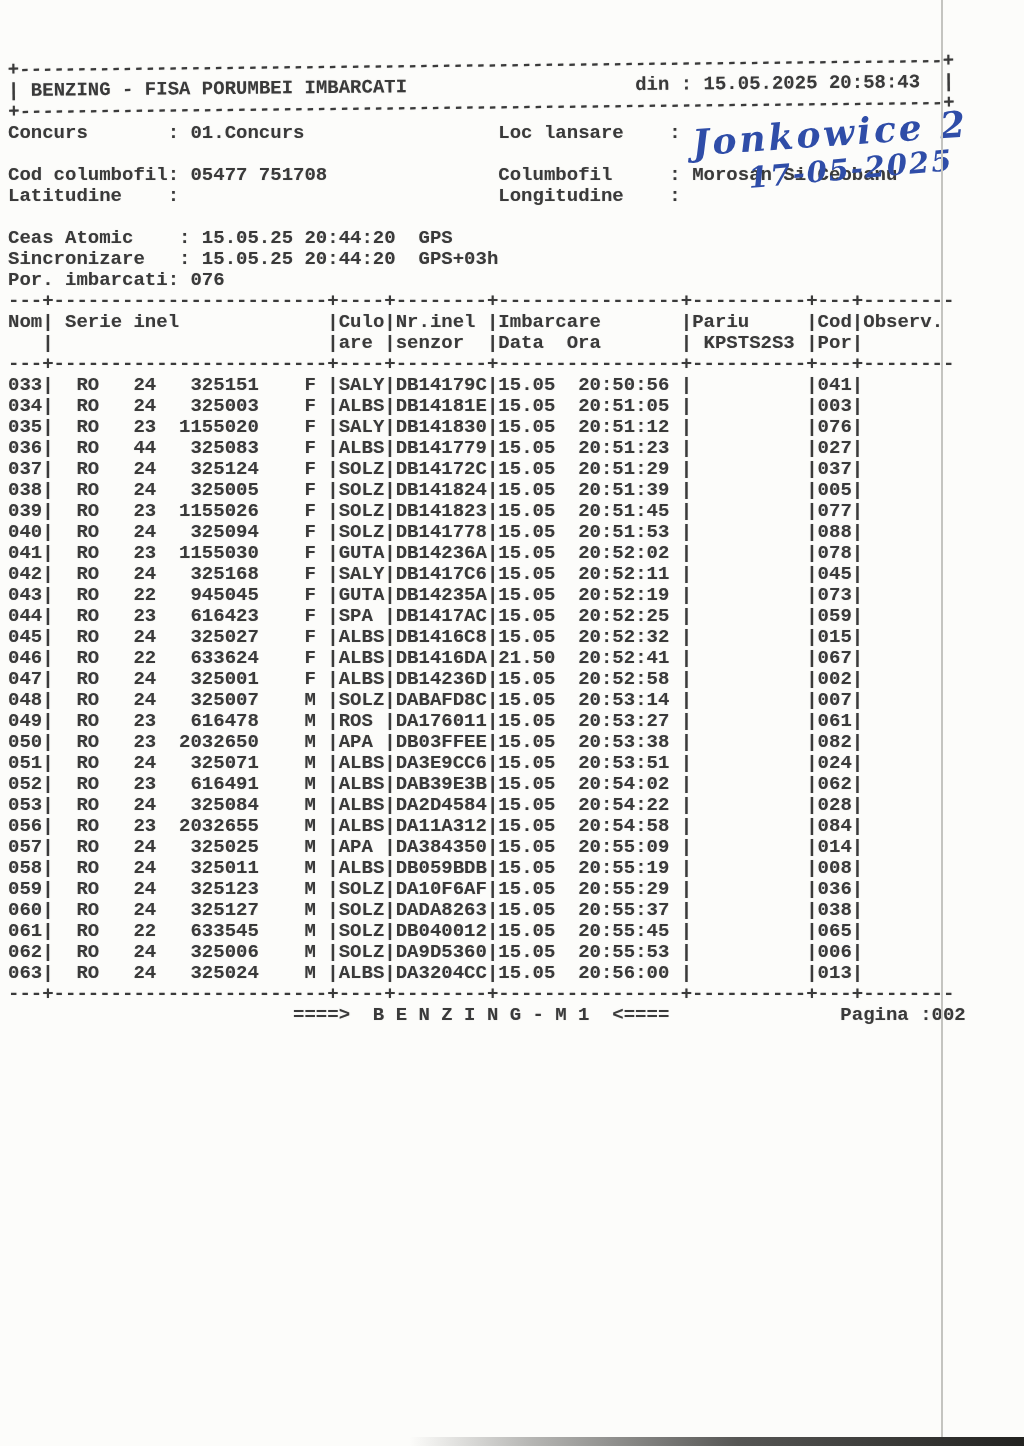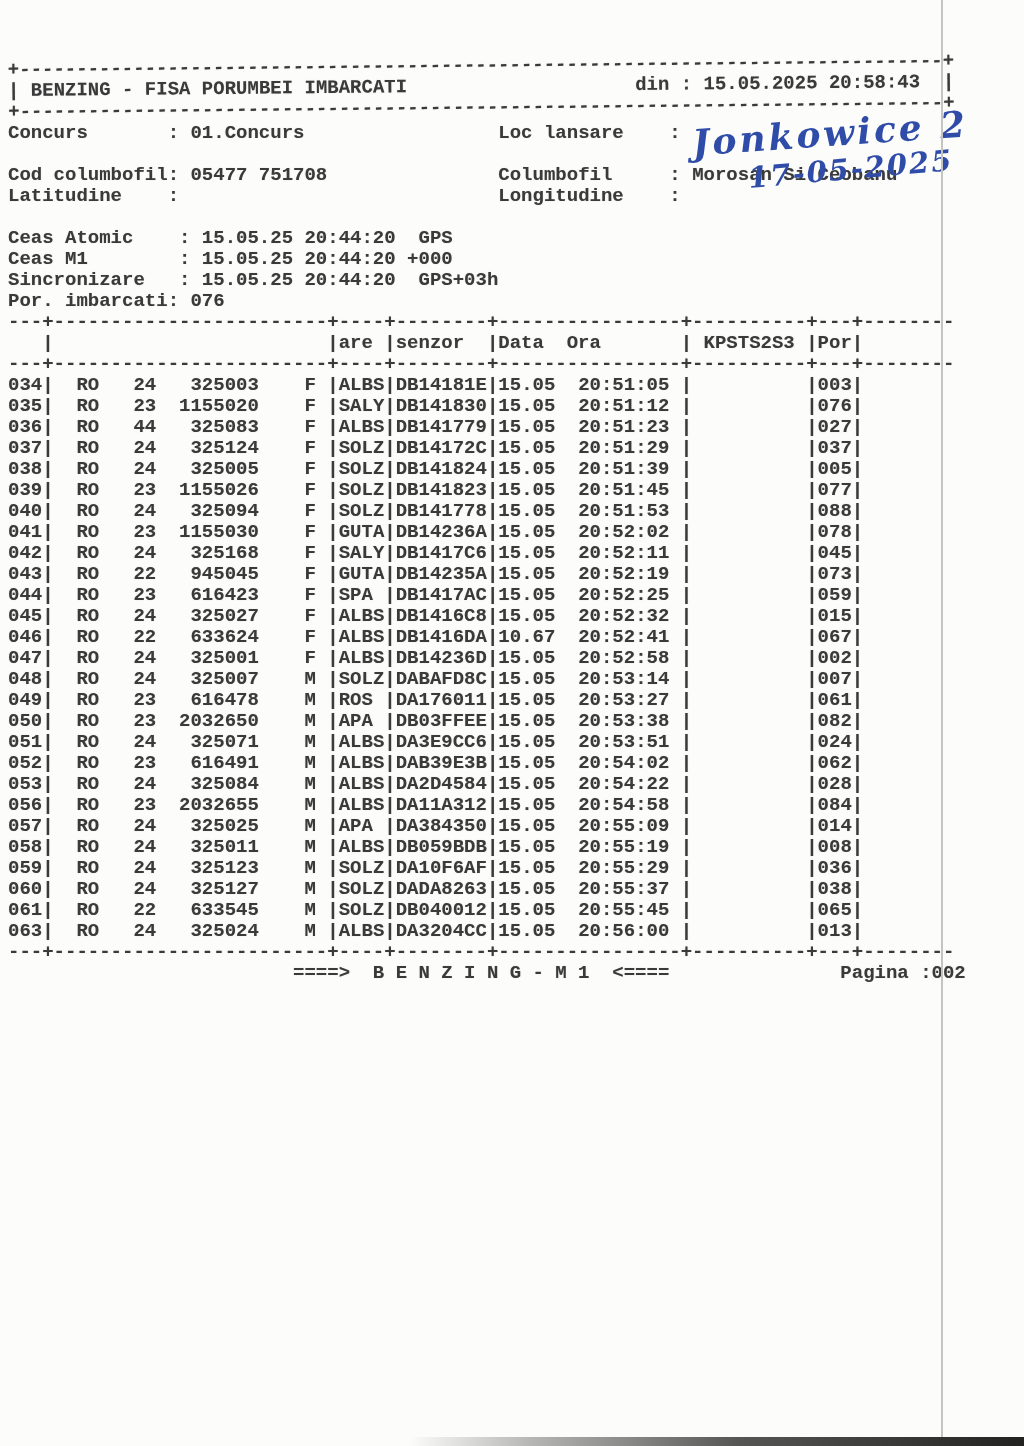--- a/index.html
+++ b/index.html
@@ -28,52 +28,54 @@
         <div class="line">+---------------------------------------------------------------------------------+</div>
         <div class="line">| <span>BENZING - FISA PORUMBEI IMBARCATI                    </span><span>din : 15.05.2025 20:58:43 </span> |</div>
         <div class="line">+---------------------------------------------------------------------------------+</div>
       </div>
       <div class="line"><span>Concurs       </span>: <span>01.Concurs                 </span><span>Loc lansare    </span>:</div>
       <div class="line"></div>
       <div class="line"><span>Cod columbofil</span>: <span>05477 751708               </span><span>Columbofil     </span>: <span>Morosan Si Ceobanu</span></div>
       <div class="line"><span>Latitudine    </span>: <span>                           </span><span>Longitudine    </span>:<span></span></div>
       <div class="line"></div>
       <div class="line"><span>Ceas Atomic    </span>: <span>15.05.25 20:44:20  GPS</span></div>
-      <div class="line"><span>Ceas M1        </span>: <span>15.05.25 20:44:20 +000</span></div>
       <div class="line"><span>Sincronizare   </span>: <span>15.05.25 20:44:20  GPS+03h</span></div>
       <div class="line"><span>Por. imbarcati</span>: <span>076</span></div>
       <div class="line">---+------------------------+----+--------+----------------+----------+---+--------</div>
+      <div class="line"><span>Nom</span>|<span> Serie inel             </span>|<span>Culo</span>|<span>Nr.inel </span>|<span>Imbarcare       </span>|<span>Pariu     </span>|<span>Cod</span>|<span>Observ.</span></div>
       <div class="line">   |                        |<span>are </span>|<span>senzor  </span>|<span>Data  Ora       </span>|<span> KPSTS2S3 </span>|<span>Por</span>|</div>
       <div class="line">---+------------------------+----+--------+----------------+----------+---+--------</div>
+      <div class="line"><span>033</span>|<span>  RO   24   325151    F </span>|<span>SALY</span>|<span>DB14179C</span>|<span>15.05  20:50:56</span> |<span>          </span>|<span>041</span>|</div>
       <div class="line"><span>034</span>|<span>  RO   24   325003    F </span>|<span>ALBS</span>|<span>DB14181E</span>|<span>15.05  20:51:05</span> |<span>          </span>|<span>003</span>|</div>
       <div class="line"><span>035</span>|<span>  RO   23  1155020    F </span>|<span>SALY</span>|<span>DB141830</span>|<span>15.05  20:51:12</span> |<span>          </span>|<span>076</span>|</div>
       <div class="line"><span>036</span>|<span>  RO   44   325083    F </span>|<span>ALBS</span>|<span>DB141779</span>|<span>15.05  20:51:23</span> |<span>          </span>|<span>027</span>|</div>
       <div class="line"><span>037</span>|<span>  RO   24   325124    F </span>|<span>SOLZ</span>|<span>DB14172C</span>|<span>15.05  20:51:29</span> |<span>          </span>|<span>037</span>|</div>
       <div class="line"><span>038</span>|<span>  RO   24   325005    F </span>|<span>SOLZ</span>|<span>DB141824</span>|<span>15.05  20:51:39</span> |<span>          </span>|<span>005</span>|</div>
       <div class="line"><span>039</span>|<span>  RO   23  1155026    F </span>|<span>SOLZ</span>|<span>DB141823</span>|<span>15.05  20:51:45</span> |<span>          </span>|<span>077</span>|</div>
       <div class="line"><span>040</span>|<span>  RO   24   325094    F </span>|<span>SOLZ</span>|<span>DB141778</span>|<span>15.05  20:51:53</span> |<span>          </span>|<span>088</span>|</div>
       <div class="line"><span>041</span>|<span>  RO   23  1155030    F </span>|<span>GUTA</span>|<span>DB14236A</span>|<span>15.05  20:52:02</span> |<span>          </span>|<span>078</span>|</div>
       <div class="line"><span>042</span>|<span>  RO   24   325168    F </span>|<span>SALY</span>|<span>DB1417C6</span>|<span>15.05  20:52:11</span> |<span>          </span>|<span>045</span>|</div>
       <div class="line"><span>043</span>|<span>  RO   22   945045    F </span>|<span>GUTA</span>|<span>DB14235A</span>|<span>15.05  20:52:19</span> |<span>          </span>|<span>073</span>|</div>
       <div class="line"><span>044</span>|<span>  RO   23   616423    F </span>|<span>SPA </span>|<span>DB1417AC</span>|<span>15.05  20:52:25</span> |<span>          </span>|<span>059</span>|</div>
       <div class="line"><span>045</span>|<span>  RO   24   325027    F </span>|<span>ALBS</span>|<span>DB1416C8</span>|<span>15.05  20:52:32</span> |<span>          </span>|<span>015</span>|</div>
-      <div class="line"><span>046</span>|<span>  RO   22   633624    F </span>|<span>ALBS</span>|<span>DB1416DA</span>|<span>10.67  20:52:41</span> |<span>          </span>|<span>067</span>|</div>
+      <div class="line"><span>046</span>|<span>  RO   22   633624    F </span>|<span>ALBS</span>|<span>DB1416DA</span>|<span>21.50  20:52:41</span> |<span>          </span>|<span>067</span>|</div>
       <div class="line"><span>047</span>|<span>  RO   24   325001    F </span>|<span>ALBS</span>|<span>DB14236D</span>|<span>15.05  20:52:58</span> |<span>          </span>|<span>002</span>|</div>
       <div class="line"><span>048</span>|<span>  RO   24   325007    M </span>|<span>SOLZ</span>|<span>DABAFD8C</span>|<span>15.05  20:53:14</span> |<span>          </span>|<span>007</span>|</div>
       <div class="line"><span>049</span>|<span>  RO   23   616478    M </span>|<span>ROS </span>|<span>DA176011</span>|<span>15.05  20:53:27</span> |<span>          </span>|<span>061</span>|</div>
       <div class="line"><span>050</span>|<span>  RO   23  2032650    M </span>|<span>APA </span>|<span>DB03FFEE</span>|<span>15.05  20:53:38</span> |<span>          </span>|<span>082</span>|</div>
       <div class="line"><span>051</span>|<span>  RO   24   325071    M </span>|<span>ALBS</span>|<span>DA3E9CC6</span>|<span>15.05  20:53:51</span> |<span>          </span>|<span>024</span>|</div>
       <div class="line"><span>052</span>|<span>  RO   23   616491    M </span>|<span>ALBS</span>|<span>DAB39E3B</span>|<span>15.05  20:54:02</span> |<span>          </span>|<span>062</span>|</div>
       <div class="line"><span>053</span>|<span>  RO   24   325084    M </span>|<span>ALBS</span>|<span>DA2D4584</span>|<span>15.05  20:54:22</span> |<span>          </span>|<span>028</span>|</div>
       <div class="line"><span>056</span>|<span>  RO   23  2032655    M </span>|<span>ALBS</span>|<span>DA11A312</span>|<span>15.05  20:54:58</span> |<span>          </span>|<span>084</span>|</div>
       <div class="line"><span>057</span>|<span>  RO   24   325025    M </span>|<span>APA </span>|<span>DA384350</span>|<span>15.05  20:55:09</span> |<span>          </span>|<span>014</span>|</div>
       <div class="line"><span>058</span>|<span>  RO   24   325011    M </span>|<span>ALBS</span>|<span>DB059BDB</span>|<span>15.05  20:55:19</span> |<span>          </span>|<span>008</span>|</div>
       <div class="line"><span>059</span>|<span>  RO   24   325123    M </span>|<span>SOLZ</span>|<span>DA10F6AF</span>|<span>15.05  20:55:29</span> |<span>          </span>|<span>036</span>|</div>
       <div class="line"><span>060</span>|<span>  RO   24   325127    M </span>|<span>SOLZ</span>|<span>DADA8263</span>|<span>15.05  20:55:37</span> |<span>          </span>|<span>038</span>|</div>
       <div class="line"><span>061</span>|<span>  RO   22   633545    M </span>|<span>SOLZ</span>|<span>DB040012</span>|<span>15.05  20:55:45</span> |<span>          </span>|<span>065</span>|</div>
+      <div class="line"><span>062</span>|<span>  RO   24   325006    M </span>|<span>SOLZ</span>|<span>DA9D5360</span>|<span>15.05  20:55:53</span> |<span>          </span>|<span>006</span>|</div>
       <div class="line"><span>063</span>|<span>  RO   24   325024    M </span>|<span>ALBS</span>|<span>DA3204CC</span>|<span>15.05  20:56:00</span> |<span>          </span>|<span>013</span>|</div>
       <div class="line">---+------------------------+----+--------+----------------+----------+---+--------</div>
       <div class="line">                         <span>====&gt;  B E N Z I N G - M 1  &lt;====</span>               <span>Pagina :002</span></div>
     </div>
   <div class="hw" id="hw1">Jonkowice 2</div>
   <div class="hw" id="hw2">17-05-2025</div>
   <div id="scan-line"></div>
   <div id="bottom-bar"></div>
 </div>
 

